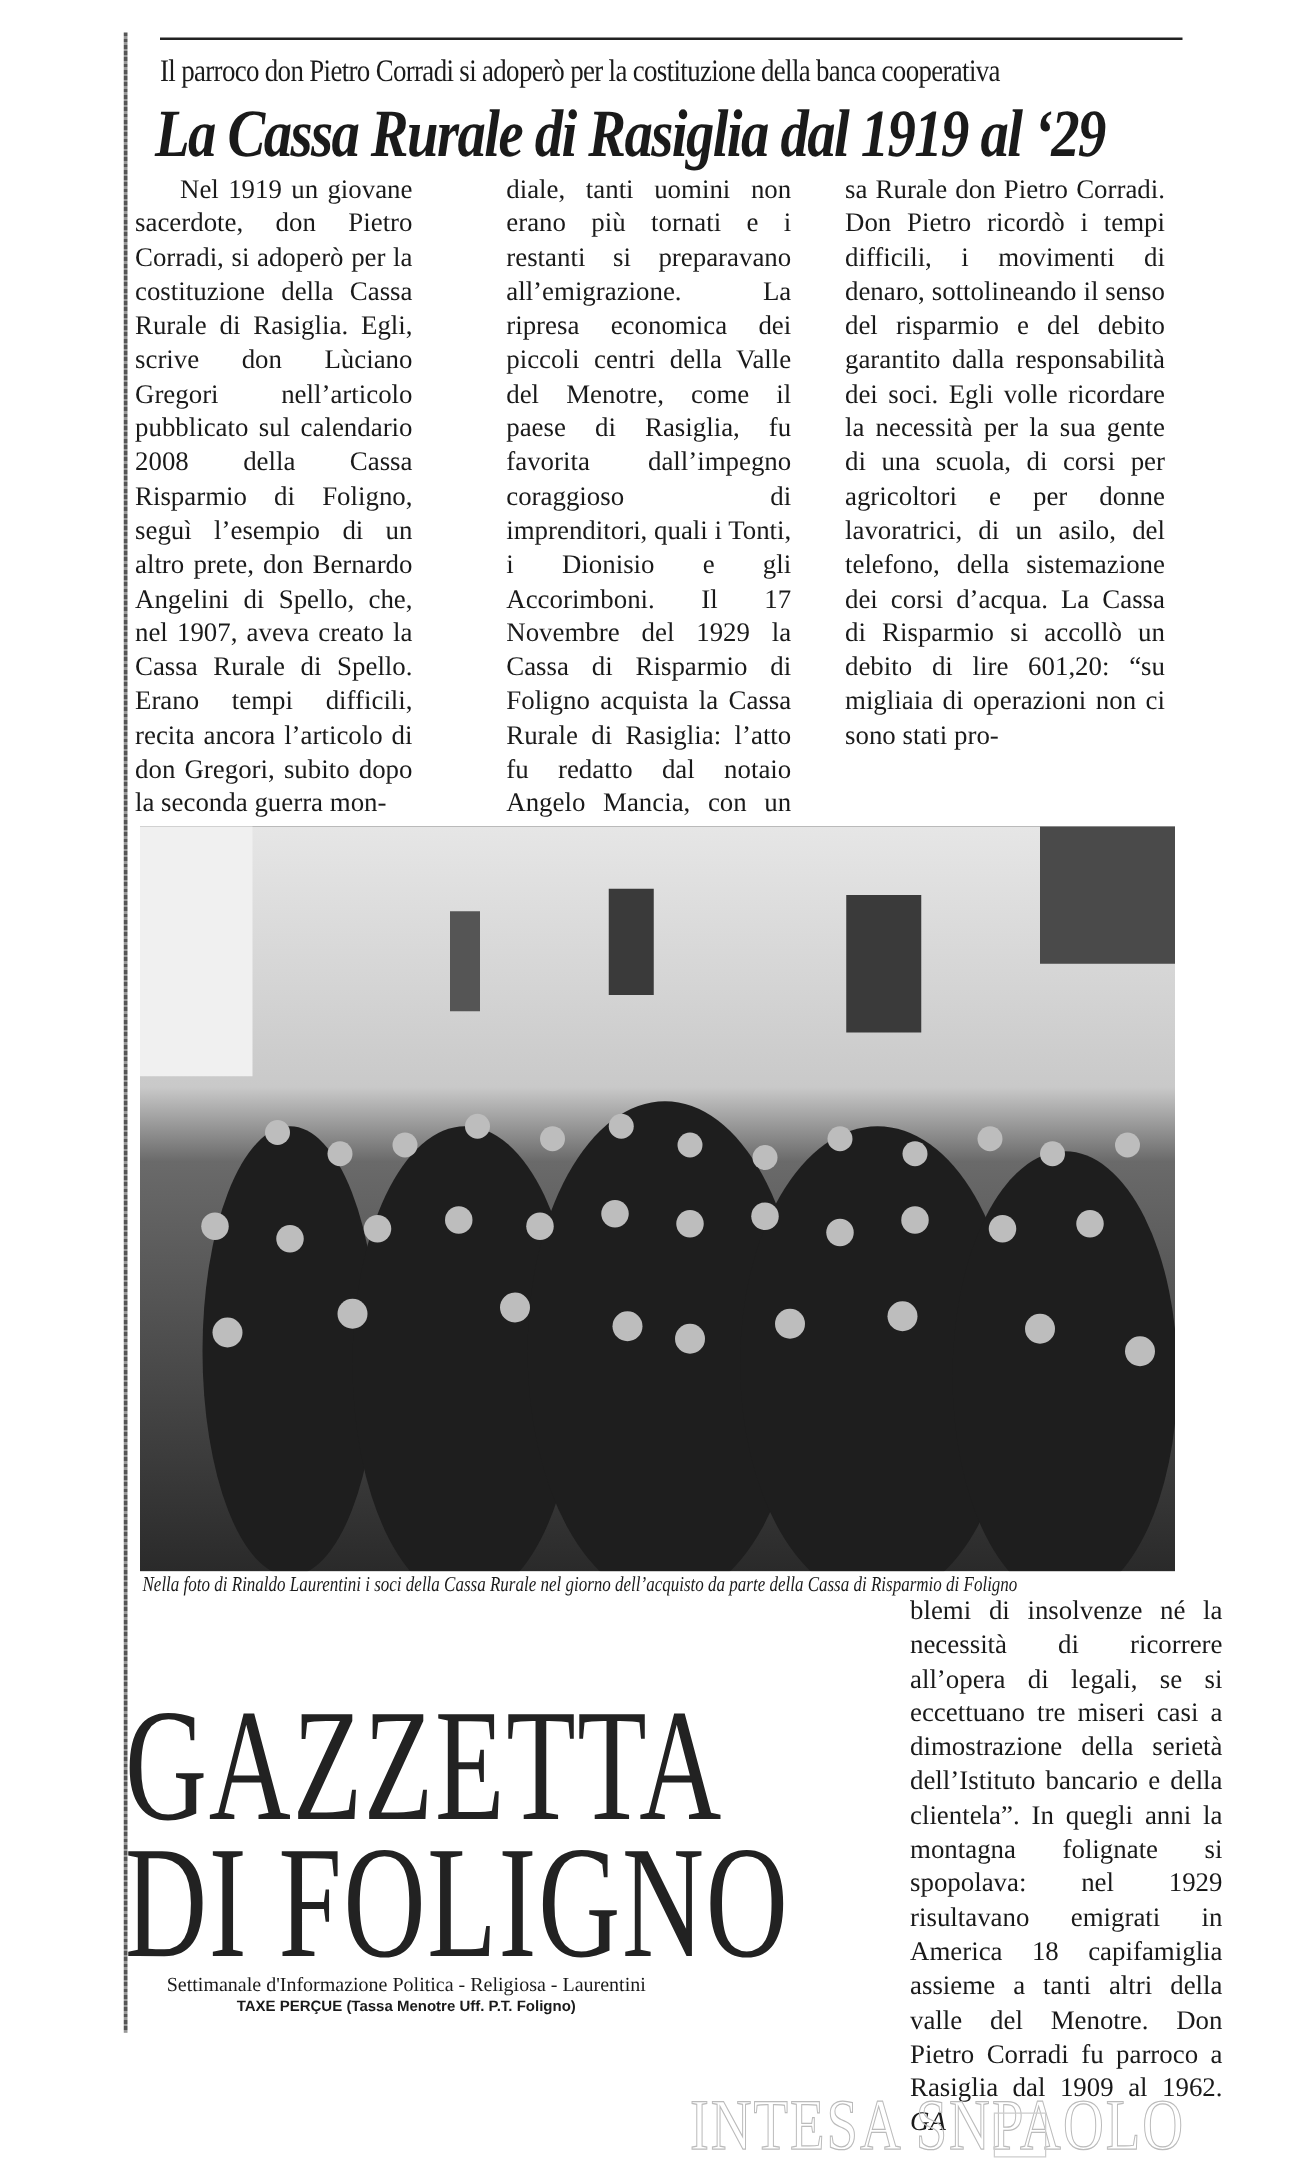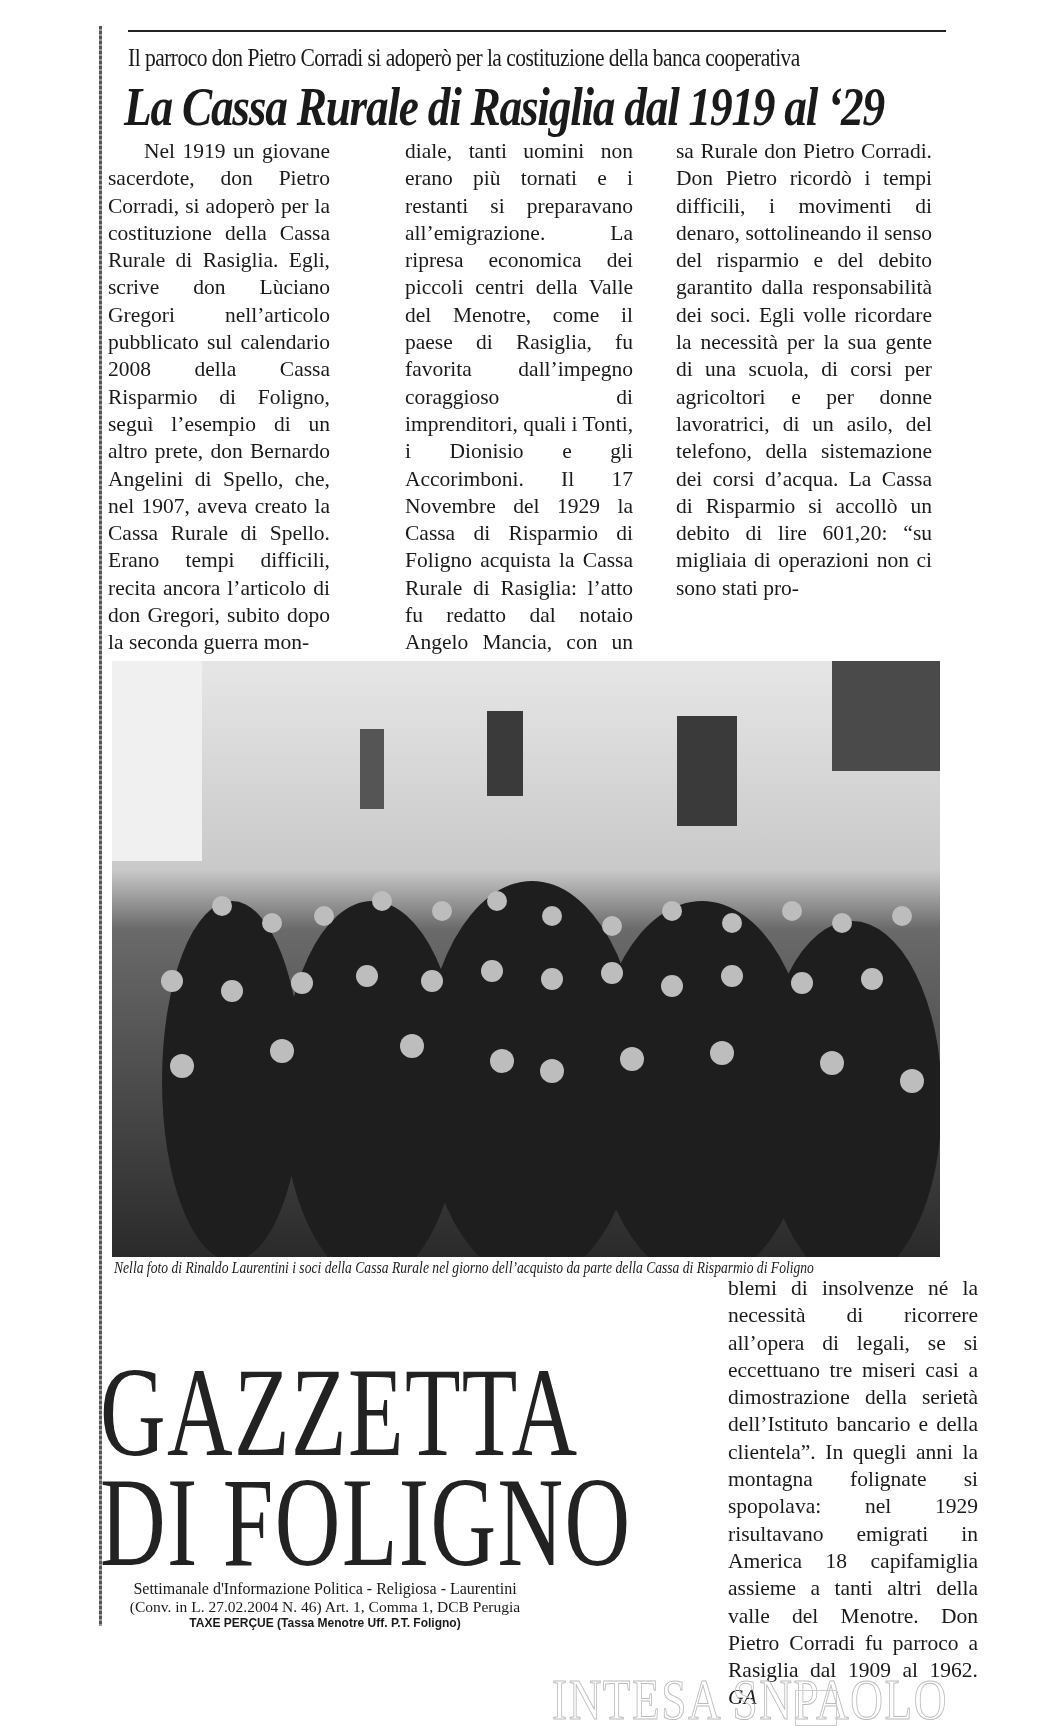--- a/index.html
+++ b/index.html
@@ -128,18 +128,17 @@
   <p><span>blemi di insolvenze né la necessità di ricorrere all’opera di legali, se si eccettuano tre miseri casi a dimostrazione della serietà dell’Istituto bancario e della clientela”. In quegli anni la montagna folignate si spopolava: nel 1929 risultavano emigrati in America 18 capifamiglia assieme a tanti altri della valle del Menotre. Don Pietro Corradi fu parroco a Rasiglia dal 1909 al 1962.</span> <span class="signature">GA</span></p>
 </div>
 
 <div class="masthead">
   <div>GAZZETTA</div>
   <div>DI FOLIGNO</div>
 </div>
 
 <div class="pubinfo">
   <div class="l1">Settimanale d'Informazione Politica - Religiosa - Laurentini</div>
-  <div class="l4">(Conv. in L. 27.02.2004 N. 46) Art. 1, Comma 1, DCB Perugia</div>
   <div class="l5">TAXE PERÇUE (Tassa Menotre Uff. P.T. Foligno)</div>
 </div>
 
 <div class="watermark">INTESA SNPAOLO</div>
 <div class="wm-box"></div>
 
 </body></html>

